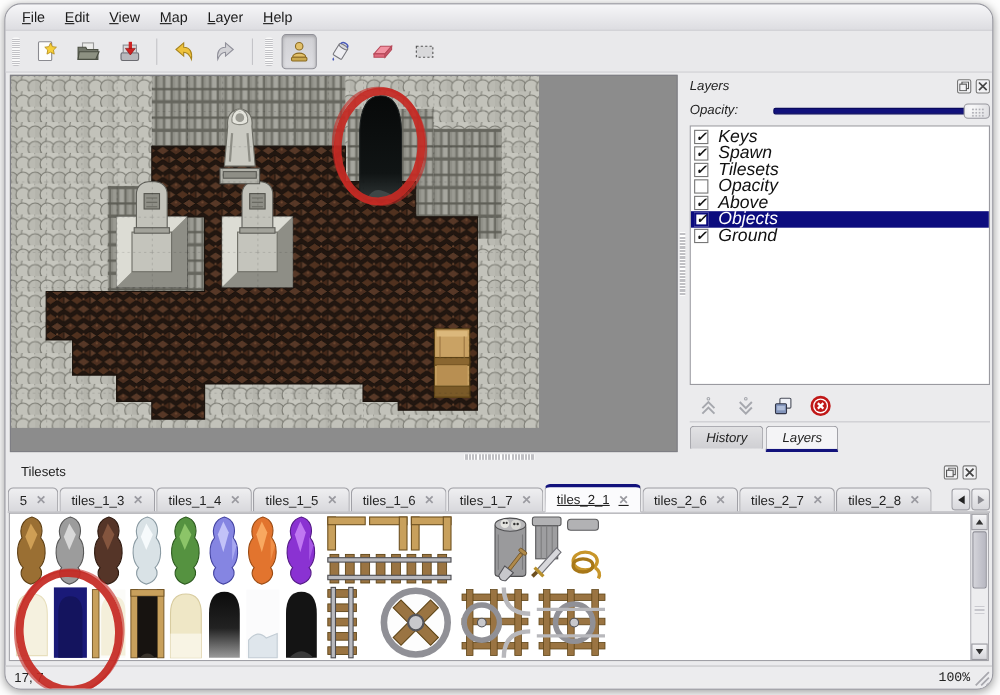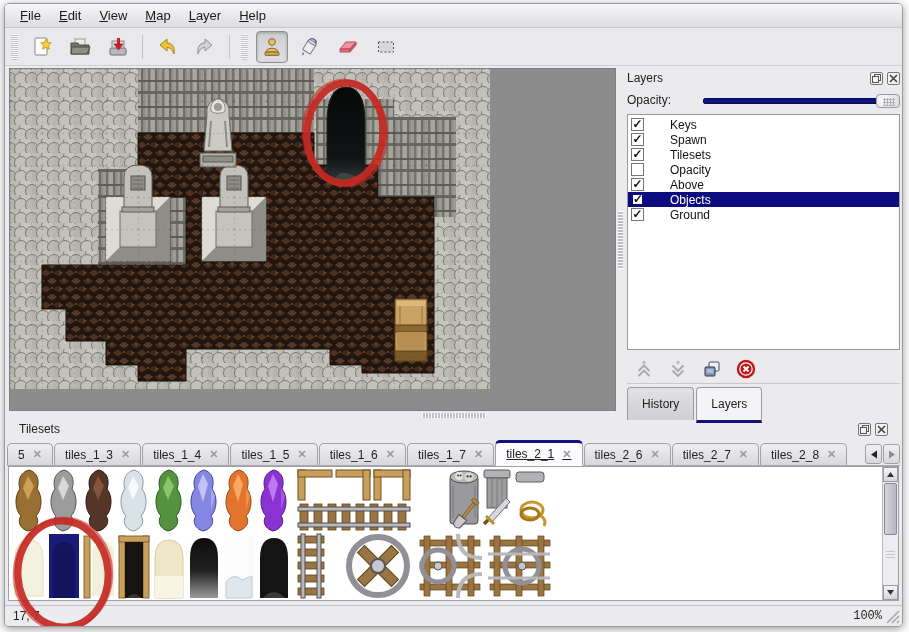--- a/index.html
+++ b/index.html
@@ -1,17 +1,17 @@
 <!DOCTYPE html>
 <html><head>
 <meta charset="utf-8">
 <style>
   html,body{margin:0;padding:0;width:909px;height:632px;background:#fdfdfd;font-family:"Liberation Sans",sans-serif;-webkit-font-smoothing:antialiased;}
   *{box-sizing:border-box;}
-  #window{position:absolute;left:4px;top:3px;width:899px;height:624px;background:#ebebed;border:1px solid #9a9aa2;border-radius:5px;box-shadow:0 2px 9px rgba(0,0,0,.38);overflow:hidden;}
+  #window{position:absolute;left:4px;top:3px;width:899px;height:624px;background:#ebebed;border:1px solid #9a9aa2;border-radius:15px;box-shadow:0 2px 9px rgba(0,0,0,.38);overflow:hidden;}
 
   
   #menubar{position:absolute;left:0;top:0;right:0;height:24px;background:linear-gradient(#f6f6f8,#dddde1);border-bottom:1px solid #c6c6cb;display:flex;align-items:center;padding-left:6px;}
   .menu-item{font-size:13px;color:#1a1a1a;padding:3px 9px;cursor:default;}
   .menu-item u{text-decoration:underline;}
 
   
   #toolbar{position:absolute;left:0;top:24px;right:0;height:38px;background:#e9e9eb;border-bottom:1px solid #cfcfd3;display:flex;align-items:center;}
   .tb-handle{width:7px;height:26px;margin:0 5px 0 6px;background:repeating-linear-gradient(180deg,#fafafa 0 1px,#c2c2c6 1px 2px);border-radius:2px;}
   .tb-btn{width:32px;height:32px;margin:0 3px;border:1px solid transparent;border-radius:4px;display:flex;align-items:center;justify-content:center;}
@@ -20,41 +20,41 @@
 
   
   #map-view{position:absolute;left:4px;top:64px;width:607px;height:343px;background:#8c8c8c;border:1px solid #7e7e84;overflow:hidden;}
   #map-canvas{position:absolute;left:0;top:0;}
   #v-splitter{position:absolute;left:611px;top:64px;width:9px;height:343px;display:flex;align-items:center;justify-content:center;}
   #v-splitter .grip{width:5px;height:58px;background:repeating-linear-gradient(180deg,#ffffff 0 1px,#c0c0c4 1px 3px);}
   #h-splitter{position:absolute;left:0;top:407px;width:100%;height:9px;display:flex;align-items:center;justify-content:center;}
   #h-splitter .grip{height:5px;width:64px;background:repeating-linear-gradient(90deg,#ffffff 0 1px,#c0c0c4 1px 3px);}
 
   
-  #dock{position:absolute;left:620px;top:64px;width:277px;height:343px;}
+  #dock{position:absolute;left:620px;top:64px;width:277px;height:343px;font-style:italic;}
   .panel-titlebar{height:20px;display:flex;align-items:center;font-size:12px;color:#222;padding:0 2px;}
   .panel-title{flex:1;}
   .mini-btn{width:13px;height:13px;border:1px solid #777;background:#f2f2f4;border-radius:2px;margin-left:4px;display:flex;align-items:center;justify-content:center;font-size:8px;color:#444;line-height:1;}
   .mini-btn svg{display:block;}
   #opacity-row{height:24px;display:flex;align-items:center;font-size:12px;color:#222;padding:0 2px;gap:24px;}
   #opacity-slider{flex:1;height:15px;margin-left:8px;position:relative;}
   #opacity-track{position:absolute;left:0;right:4px;top:5px;height:6px;background:#12127c;border-radius:2px;border:1px solid #0a0a5e;}
   #opacity-handle{position:absolute;right:0;top:1px;width:24px;height:14px;border:1px solid #98989e;border-radius:4px;background:radial-gradient(circle at 30% 30%, #fafafa, #dcdce0);background-color:#e4e4e8;}
   #opacity-handle:after{content:"";position:absolute;left:6px;top:3px;width:12px;height:8px;background:radial-gradient(#b0b0b6 1px, transparent 1.2px);background-size:3px 3px;}
   #layer-list{position:absolute;left:2px;right:2px;top:46px;height:236px;background:#fff;border:1px solid #9a9aa0;overflow:hidden;padding-top:2px;}
   .layer-row{display:flex;align-items:center;height:15px;padding-left:3px;}
   .layer-row .cb{width:13px;height:13px;border:1px solid #767676;background:#fff;font-size:12px;font-weight:bold;color:#111;line-height:11px;text-align:center;flex:0 0 13px;}
-  .layer-row .lname{font-size:12px;color:#111;margin-left:24px;padding:0 2px;}
+  .layer-row .lname{font-size:16px;color:#111;margin-left:7px;padding:0 2px;}
   .layer-row.selected{background:#0c0c7e;}
   .layer-row.selected .lname{color:#fff;}
   .layer-row.selected .cb{border:2px solid #0c0c7e;line-height:9px;}
   #layer-btns{position:absolute;left:2px;right:2px;top:286px;height:30px;border-bottom:1px solid #c8c8cc;display:flex;align-items:center;}
   .lyr-btn{width:26px;height:24px;margin:0 4px;display:flex;align-items:center;justify-content:center;}
   #dock-tabs{position:absolute;left:2px;top:319px;display:flex;}
-  .dock-tab{height:21px;padding:16px 14px;font-size:12px;color:#222;display:flex;align-items:center;background:linear-gradient(#e2e2e4,#cfcfd3);border:1px solid #9a9aa0;border-bottom:none;border-radius:4px 4px 0 0;margin-right:2px;}
+  .dock-tab{height:21px;padding:4px 14px;font-size:12px;color:#222;display:flex;align-items:center;background:linear-gradient(#e2e2e4,#cfcfd3);border:1px solid #9a9aa0;border-bottom:none;border-radius:4px 4px 0 0;margin-right:2px;}
   .dock-tab.active{background:#f4f4f6;border-bottom:3px solid #12127c;height:24px;border-radius:4px 4px 0 0;}
 
   
   #tilesets{position:absolute;left:0;top:416px;right:0;height:185px;}
   #tilesets .panel-titlebar{padding:0 14px;height:18px;}
   #tileset-tabbar{position:absolute;left:2px;right:2px;top:19px;height:27px;display:flex;align-items:flex-end;border-bottom:1px solid #a8a8ae;}
   .ts-tab{height:22px;padding:0 10px;display:flex;align-items:center;font-size:12px;color:#222;background:linear-gradient(#efeff1,#d8d8dc);border:1px solid #a0a0a6;border-bottom:none;border-radius:5px 5px 0 0;margin-right:1px;white-space:nowrap;}
   .ts-tab .x{margin-left:8px;color:#9a9aa0;font-size:11px;font-weight:bold;}
   .ts-tab.active{height:26px;background:#fbfbfd;border-top:3px solid #12127c;position:relative;z-index:2;margin-bottom:-1px;border-bottom:1px solid #fbfbfd;text-decoration:underline;}
   #ts-scrollbtns{margin-left:auto;display:flex;align-items:center;height:22px;}

